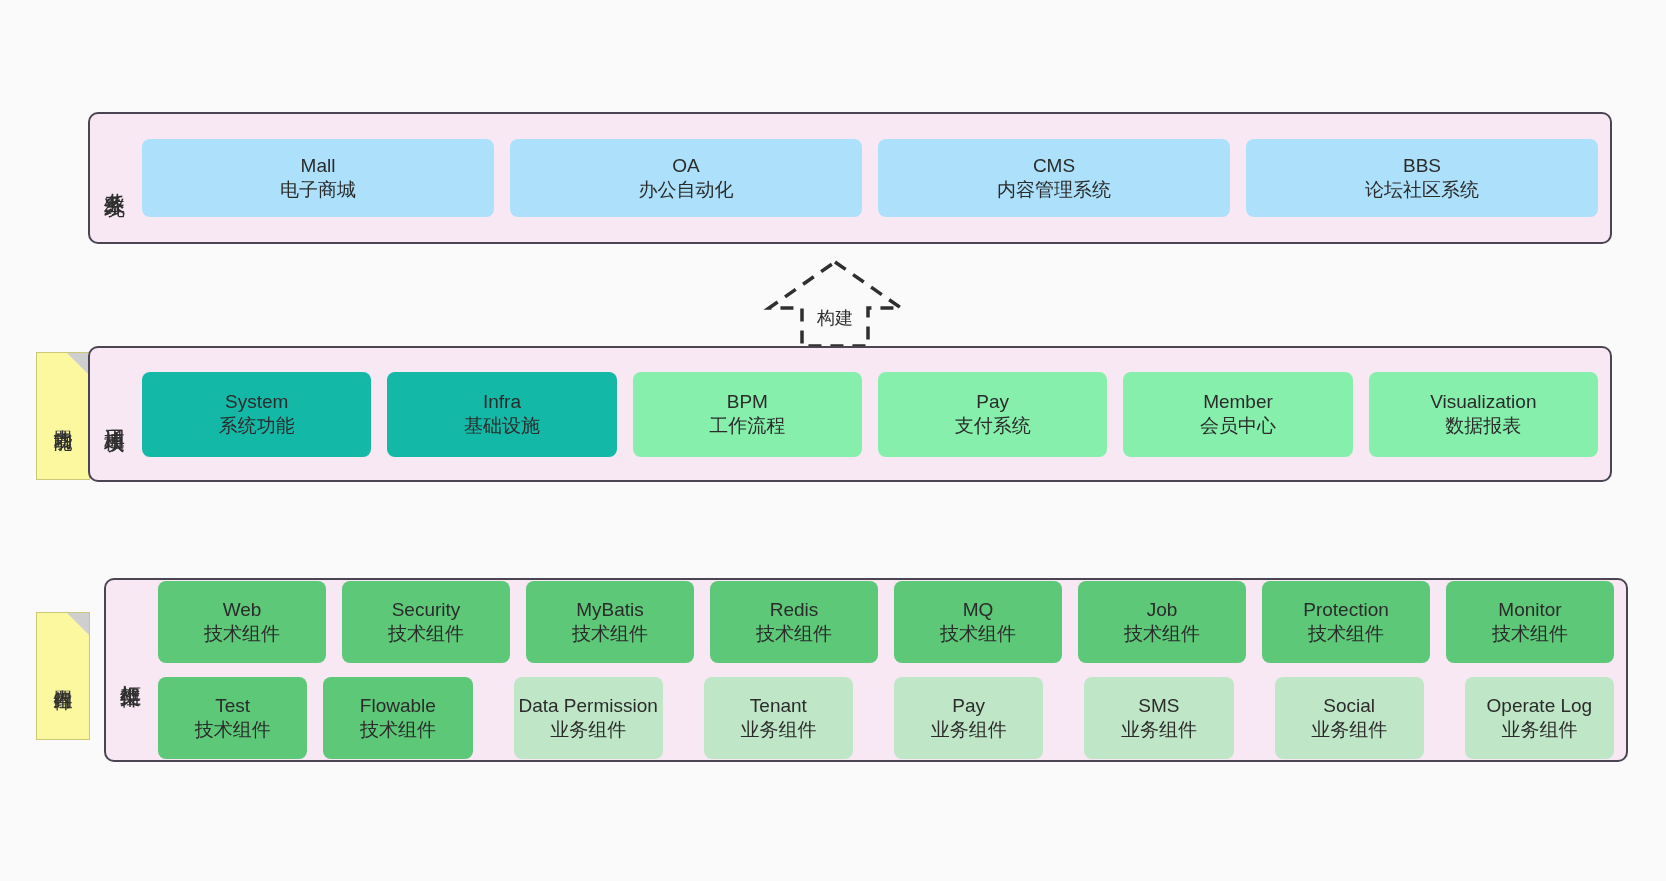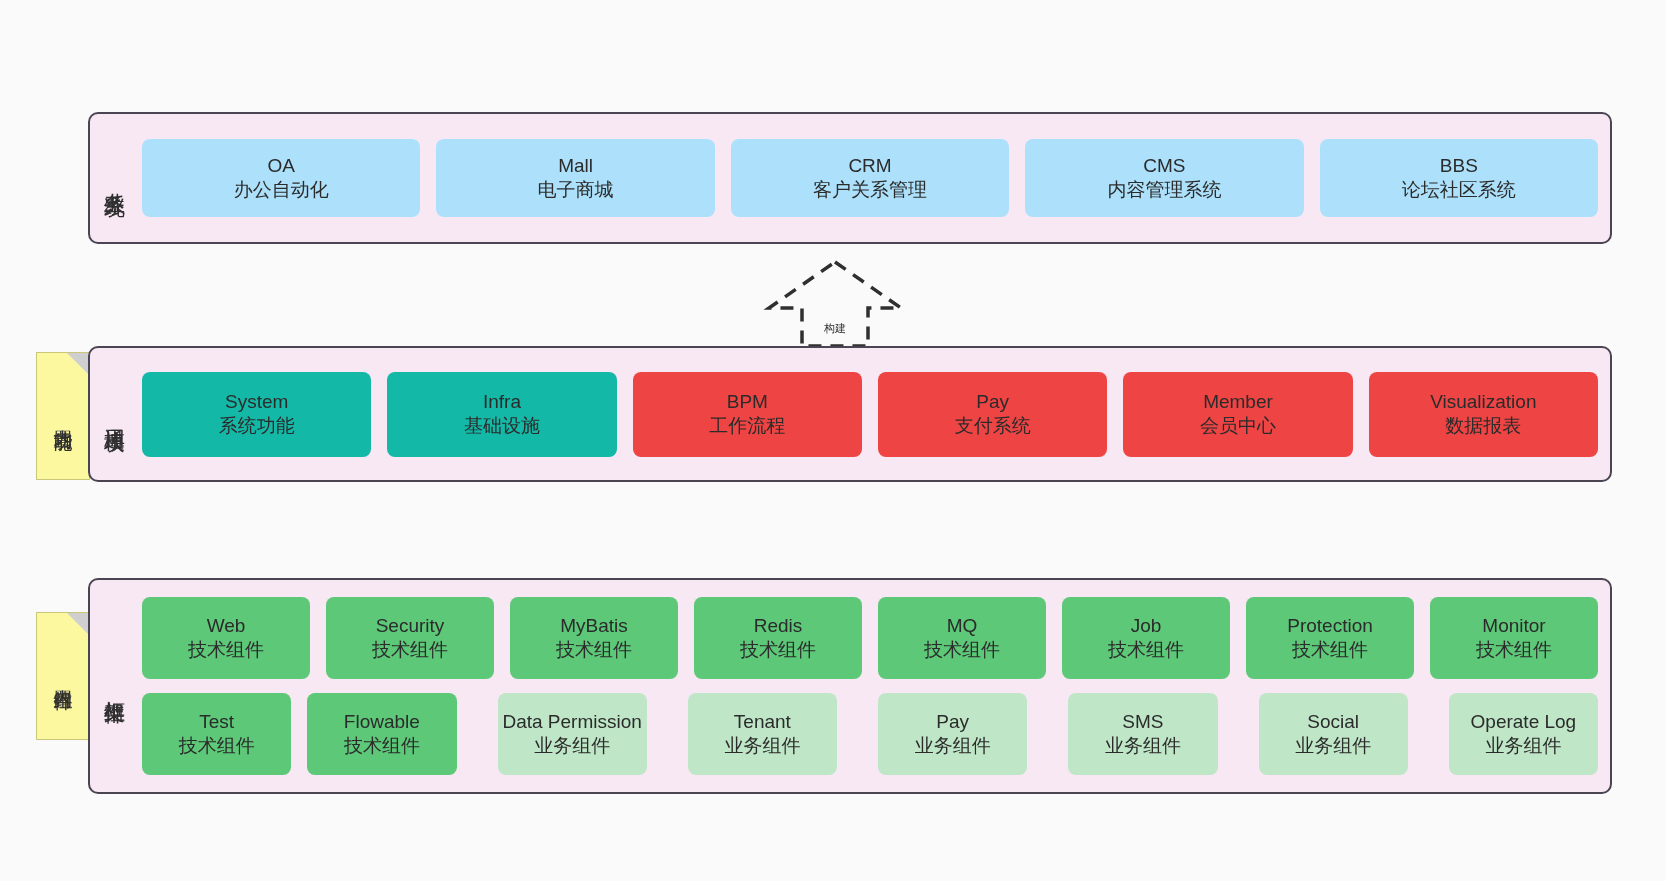--- a/index.html
+++ b/index.html
@@ -66,21 +66,21 @@
     box-sizing:border-box;
     padding:6px 4px;
     user-select:none;
   }
   .cell .t1{display:block;}
   .cell .t2{display:block;}
 
   
   .c-blue      {background:#ade1fb;}
   .c-red       {background:#14b8a6;}
-  .c-pink      {background:#ef4444;}
+  .c-pink      {background:#86efac;}
   .c-green     {background:#5cc878;}
   .c-lightgreen{background:#bfe7c7;margin-left:25px;}
 
   
   .h-biz   {height:78px;}
   .h-mod   {height:85px;}
   .h-comp  {height:82px;}
 
   
   .note{
@@ -113,53 +113,49 @@
   
   .arrow{
     position:absolute;
     width:150px;
     height:92px;
   }
   .arrow svg{display:block;width:150px;height:92px;overflow:visible;}
   .arrow-label{
     position:absolute;
     left:0;right:0;
-    bottom:14px;
+    bottom:20px;
     text-align:center;
-    font-size:11px;
+    font-size:18px;
     color:#2f2f2f;
     user-select:none;
     pointer-events:none;
   }
 </style>
 </head>
 <body>
 
 <div class="canvas">
 
   <div class="layer" style="left:88px;top:112px;width:1524px;height:132px;">
     <div class="layer-title">业务系统</div>
     <div class="layer-body">
       <div class="row h-biz">
 
         <div class="cell c-blue h-biz">
+          <span class="t1">Mall</span>
+          <span class="t2">电子商城</span>
+        </div>
+
+        <div class="cell c-blue h-biz">
           <span class="t1">OA</span>
           <span class="t2">办公自动化</span>
         </div>
 
-        <div class="cell c-blue h-biz">
-          <span class="t1">Mall</span>
-          <span class="t2">电子商城</span>
-        </div>
-
-
-        <div class="cell c-blue h-biz">
-          <span class="t1">CRM</span>
-          <span class="t2">客户关系管理</span>
-        </div>
+
 
         <div class="cell c-blue h-biz">
           <span class="t1">CMS</span>
           <span class="t2">内容管理系统</span>
         </div>
 
         <div class="cell c-blue h-biz">
           <span class="t1">BBS</span>
           <span class="t2">论坛社区系统</span>
         </div>
@@ -216,21 +212,21 @@
 
       </div>
     </div>
   </div>
 
 
   <div class="note" style="left:36px;top:612px;height:128px;">
     <span>内置组件</span>
   </div>
 
-  <div class="layer" style="left:88px;top:578px;width:1524px;height:216px;">
+  <div class="layer" style="left:104px;top:578px;width:1524px;height:184px;">
     <div class="layer-title">框架组件</div>
     <div class="layer-body">
 
       <div class="row h-comp">
 
         <div class="cell c-green h-comp">
           <span class="t1">Web</span>
           <span class="t2">技术组件</span>
         </div>
 

